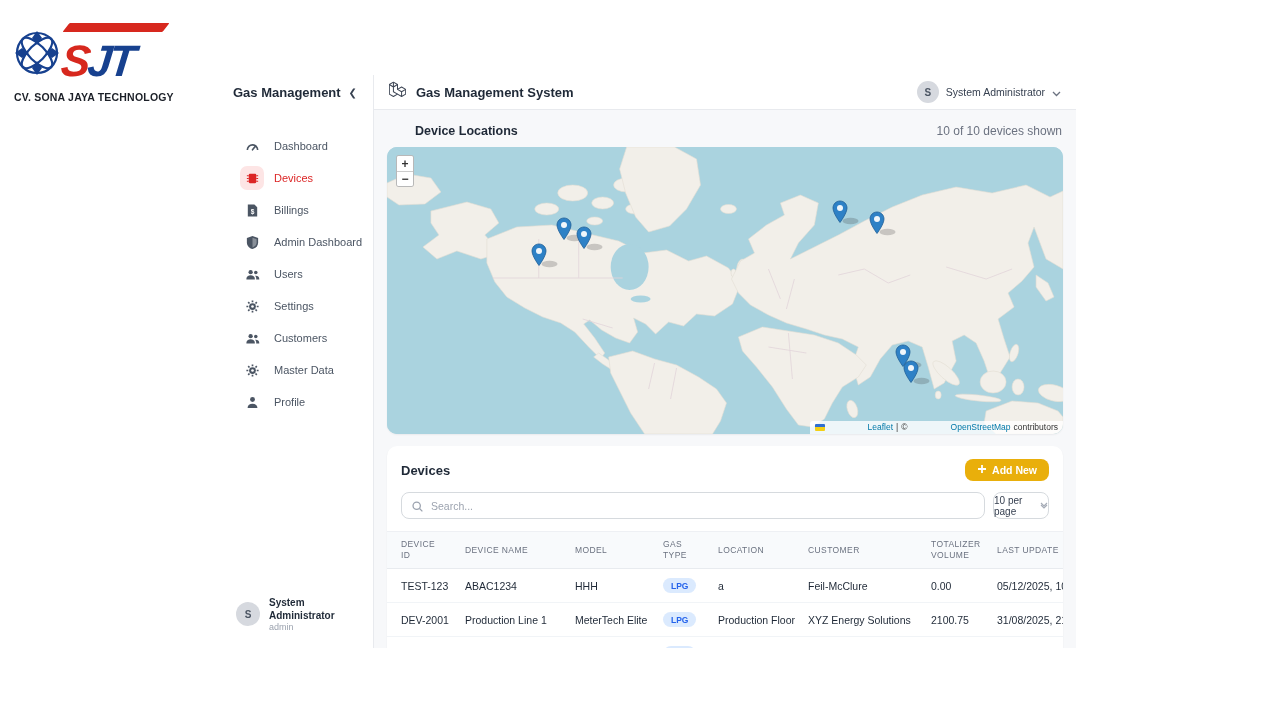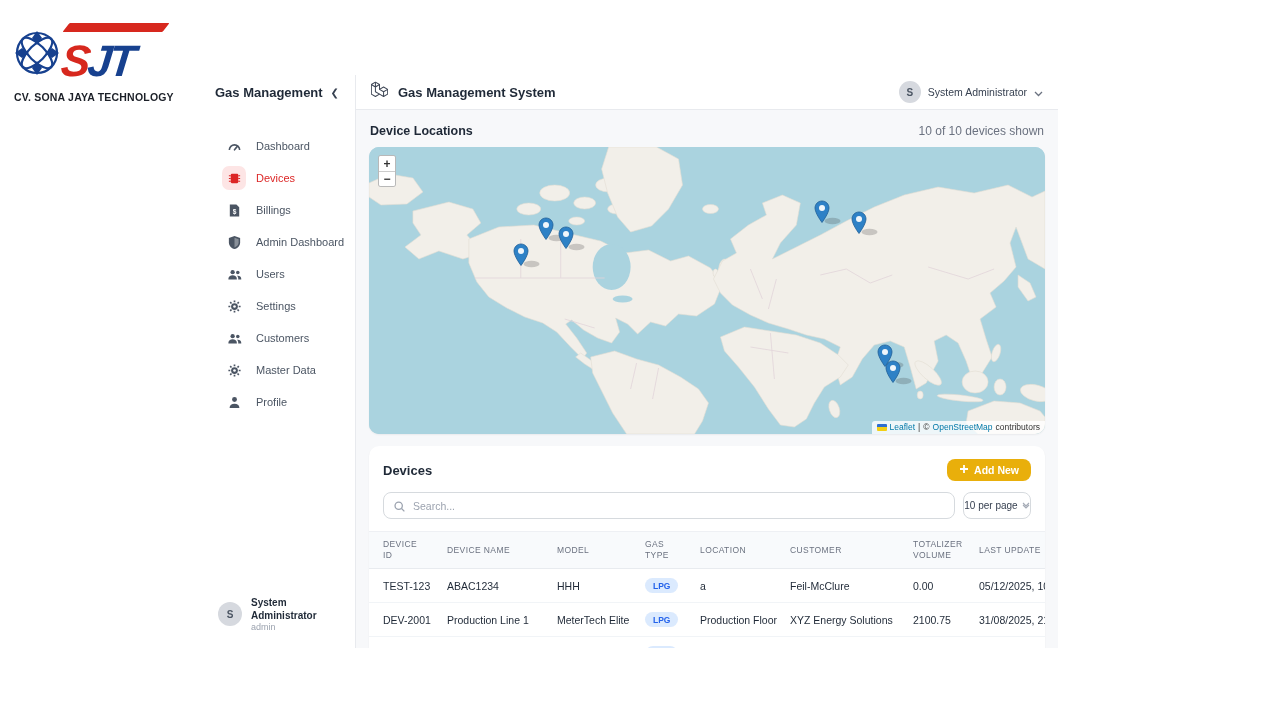--- a/index.html
+++ b/index.html
@@ -12,21 +12,21 @@
   .logo-bar { position:absolute; left:52px; top:3px; width:100px; height:9px;
               background:#d7281e; transform:skewX(-38deg); border-radius:1px; }
   .logo-globe { margin-right:2px; }
   .sjt { font-size:44px; font-weight:bold; font-style:italic; letter-spacing:-3px;
          transform:skewX(-6deg); line-height:1; padding-top:12px; }
   .sjt .s { color:#d7281e; }
   .sjt .jt { color:#17418f; }
   .logo-company { margin-top:1px; font-size:10.5px; font-weight:700; color:#1b1f27; letter-spacing:.2px; }
 
   
-  .app { position:absolute; left:198px; top:75px; width:860px; height:573px;
+  .app { position:absolute; left:216px; top:75px; width:860px; height:573px;
          display:flex; overflow:hidden; background:#fff; }
 
   
   .sidebar { width:158px; min-width:158px; background:#fff; border-right:1px solid #e8eaee;
              display:flex; flex-direction:column; }
   .sidebar-header { padding:10px 12px 6px 17px; display:flex; align-items:center;
                     justify-content:space-between; }
   .sidebar-title { font-size:13px; font-weight:700; color:#1f2937; }
   .collapse { font-size:10px; color:#374151; cursor:pointer; padding:2px 4px; }
   .nav { margin-top:24px; flex:0 0 auto; }
@@ -48,57 +48,57 @@
   .topbar { height:35px; min-height:35px; background:#fff; border-bottom:1px solid #e8eaee;
             display:flex; align-items:center; justify-content:space-between; padding:0 15px; }
   .topbar-left { display:flex; align-items:center; gap:10px; }
   .topbar-title { font-size:13px; font-weight:700; color:#1f2937; }
   .topbar-right { display:flex; align-items:center; gap:7px; cursor:pointer; }
   .avatar.small { width:22px; height:22px; }
   .tb-name { font-size:10.5px; color:#374151; }
 
   .content { padding:12px 13px 0 13px; overflow:hidden; }
   .section-row { display:flex; align-items:center; justify-content:space-between; margin:2px 1px 9px 1px; }
-  .section-label { font-size:12.5px; font-weight:700; color:#1f2937; }
+  .section-label { font-size:12.5px; font-weight:700; color:#1f2937;margin-left:27px; }
   .section-status { font-size:12px; color:#6b7280; }
 
   
   .map-card { position:relative; height:287px; border-radius:10px; overflow:hidden;
               background:#aad3df; box-shadow:0 1px 2px rgba(16,24,40,.06); }
   .map-card svg.world { position:absolute; inset:0; }
   .zoomctl { position:absolute; top:8px; left:9px; width:18px; background:#fff;
              border:1.5px solid rgba(0,0,0,.28); border-radius:3px; z-index:20; overflow:hidden;}
   .zbtn { height:15px; display:flex; align-items:center; justify-content:center;
           font-size:12px; font-weight:700; color:#333; cursor:pointer; background:#fff; }
   .zbtn + .zbtn { border-top:1px solid #ccc; }
   .markers { position:absolute; inset:0; z-index:10; }
   .marker { position:absolute; width:14px; height:23px; cursor:pointer; }
   .attribution { position:absolute; right:0; bottom:0; z-index:20; background:rgba(255,255,255,.8);
                  font-size:8.5px; color:#333; padding:1px 5px 2px 5px; border-top-left-radius:3px;
                  display:flex; align-items:center; gap:3px; white-space:nowrap; }
   .ua-flag { display:inline-block; width:10px; height:7px; border-radius:1px;
              background:linear-gradient(#2f6fd0 50%, #f3cf14 50%); }
-  .attr-link { color:#0078a8; cursor:pointer; }
+  .attr-link { color:#0078a8; cursor:pointer;margin-left:40px; }
 
   
   .devices-card { margin-top:12px; background:#fff; border-radius:10px;
                   box-shadow:0 1px 2px rgba(16,24,40,.06); padding:13px 14px 0 14px; height:240px; overflow:hidden;}
   .card-head { display:flex; align-items:center; justify-content:space-between; margin-bottom:11px; }
   .card-title { font-size:13px; font-weight:700; color:#1f2937; }
   .add-btn { background:#e9af0b; color:#fff; border:none; border-radius:8px; padding:5px 12px;
              font-size:10.5px; font-weight:700; display:flex; align-items:center; gap:5px;
              font-family:"Liberation Sans", sans-serif; cursor:pointer; }
   .toolbar { display:flex; gap:8px; margin-bottom:0;border-radius:7px; }
   .search-wrap { flex:1; position:relative; }
   .search-wrap input { width:100%; height:27px; border:1px solid #d6dade; border-radius:8px;
                        padding:0 10px 0 29px; font-size:10.5px; color:#374151; outline:none;
                        font-family:"Liberation Sans", sans-serif; background:#fff;}
   .search-wrap input::placeholder { color:#9ca3af; }
   .search-ic { position:absolute; left:10px; top:7px; }
-  .per-page { width:68px; height:27px; border:1px solid #d6dade; border-radius:8px; background:#fff;
+  .per-page { width:56px; height:27px; border:1px solid #d6dade; border-radius:8px; background:#fff;
               display:flex; align-items:center; justify-content:center; gap:4px;
               font-size:10px; color:#374151; cursor:pointer; flex:0 0 auto; }
 
   .table-wrap { margin:12px -14px 0 -14px; overflow:hidden; }
   table { border-collapse:collapse; table-layout:fixed; width:722px; }
   thead tr { background:#f8fafc;margin-top:47px; }
   th { font-size:8.5px; font-weight:400; color:#6b7280; text-transform:uppercase; letter-spacing:.4px;
        text-align:left; padding:7px 8px 7px 12px; border-top:1px solid #eef0f4;
        border-bottom:1px solid #e8ebef; line-height:1.3; vertical-align:middle; }
   th:first-child { padding-left:14px; }

